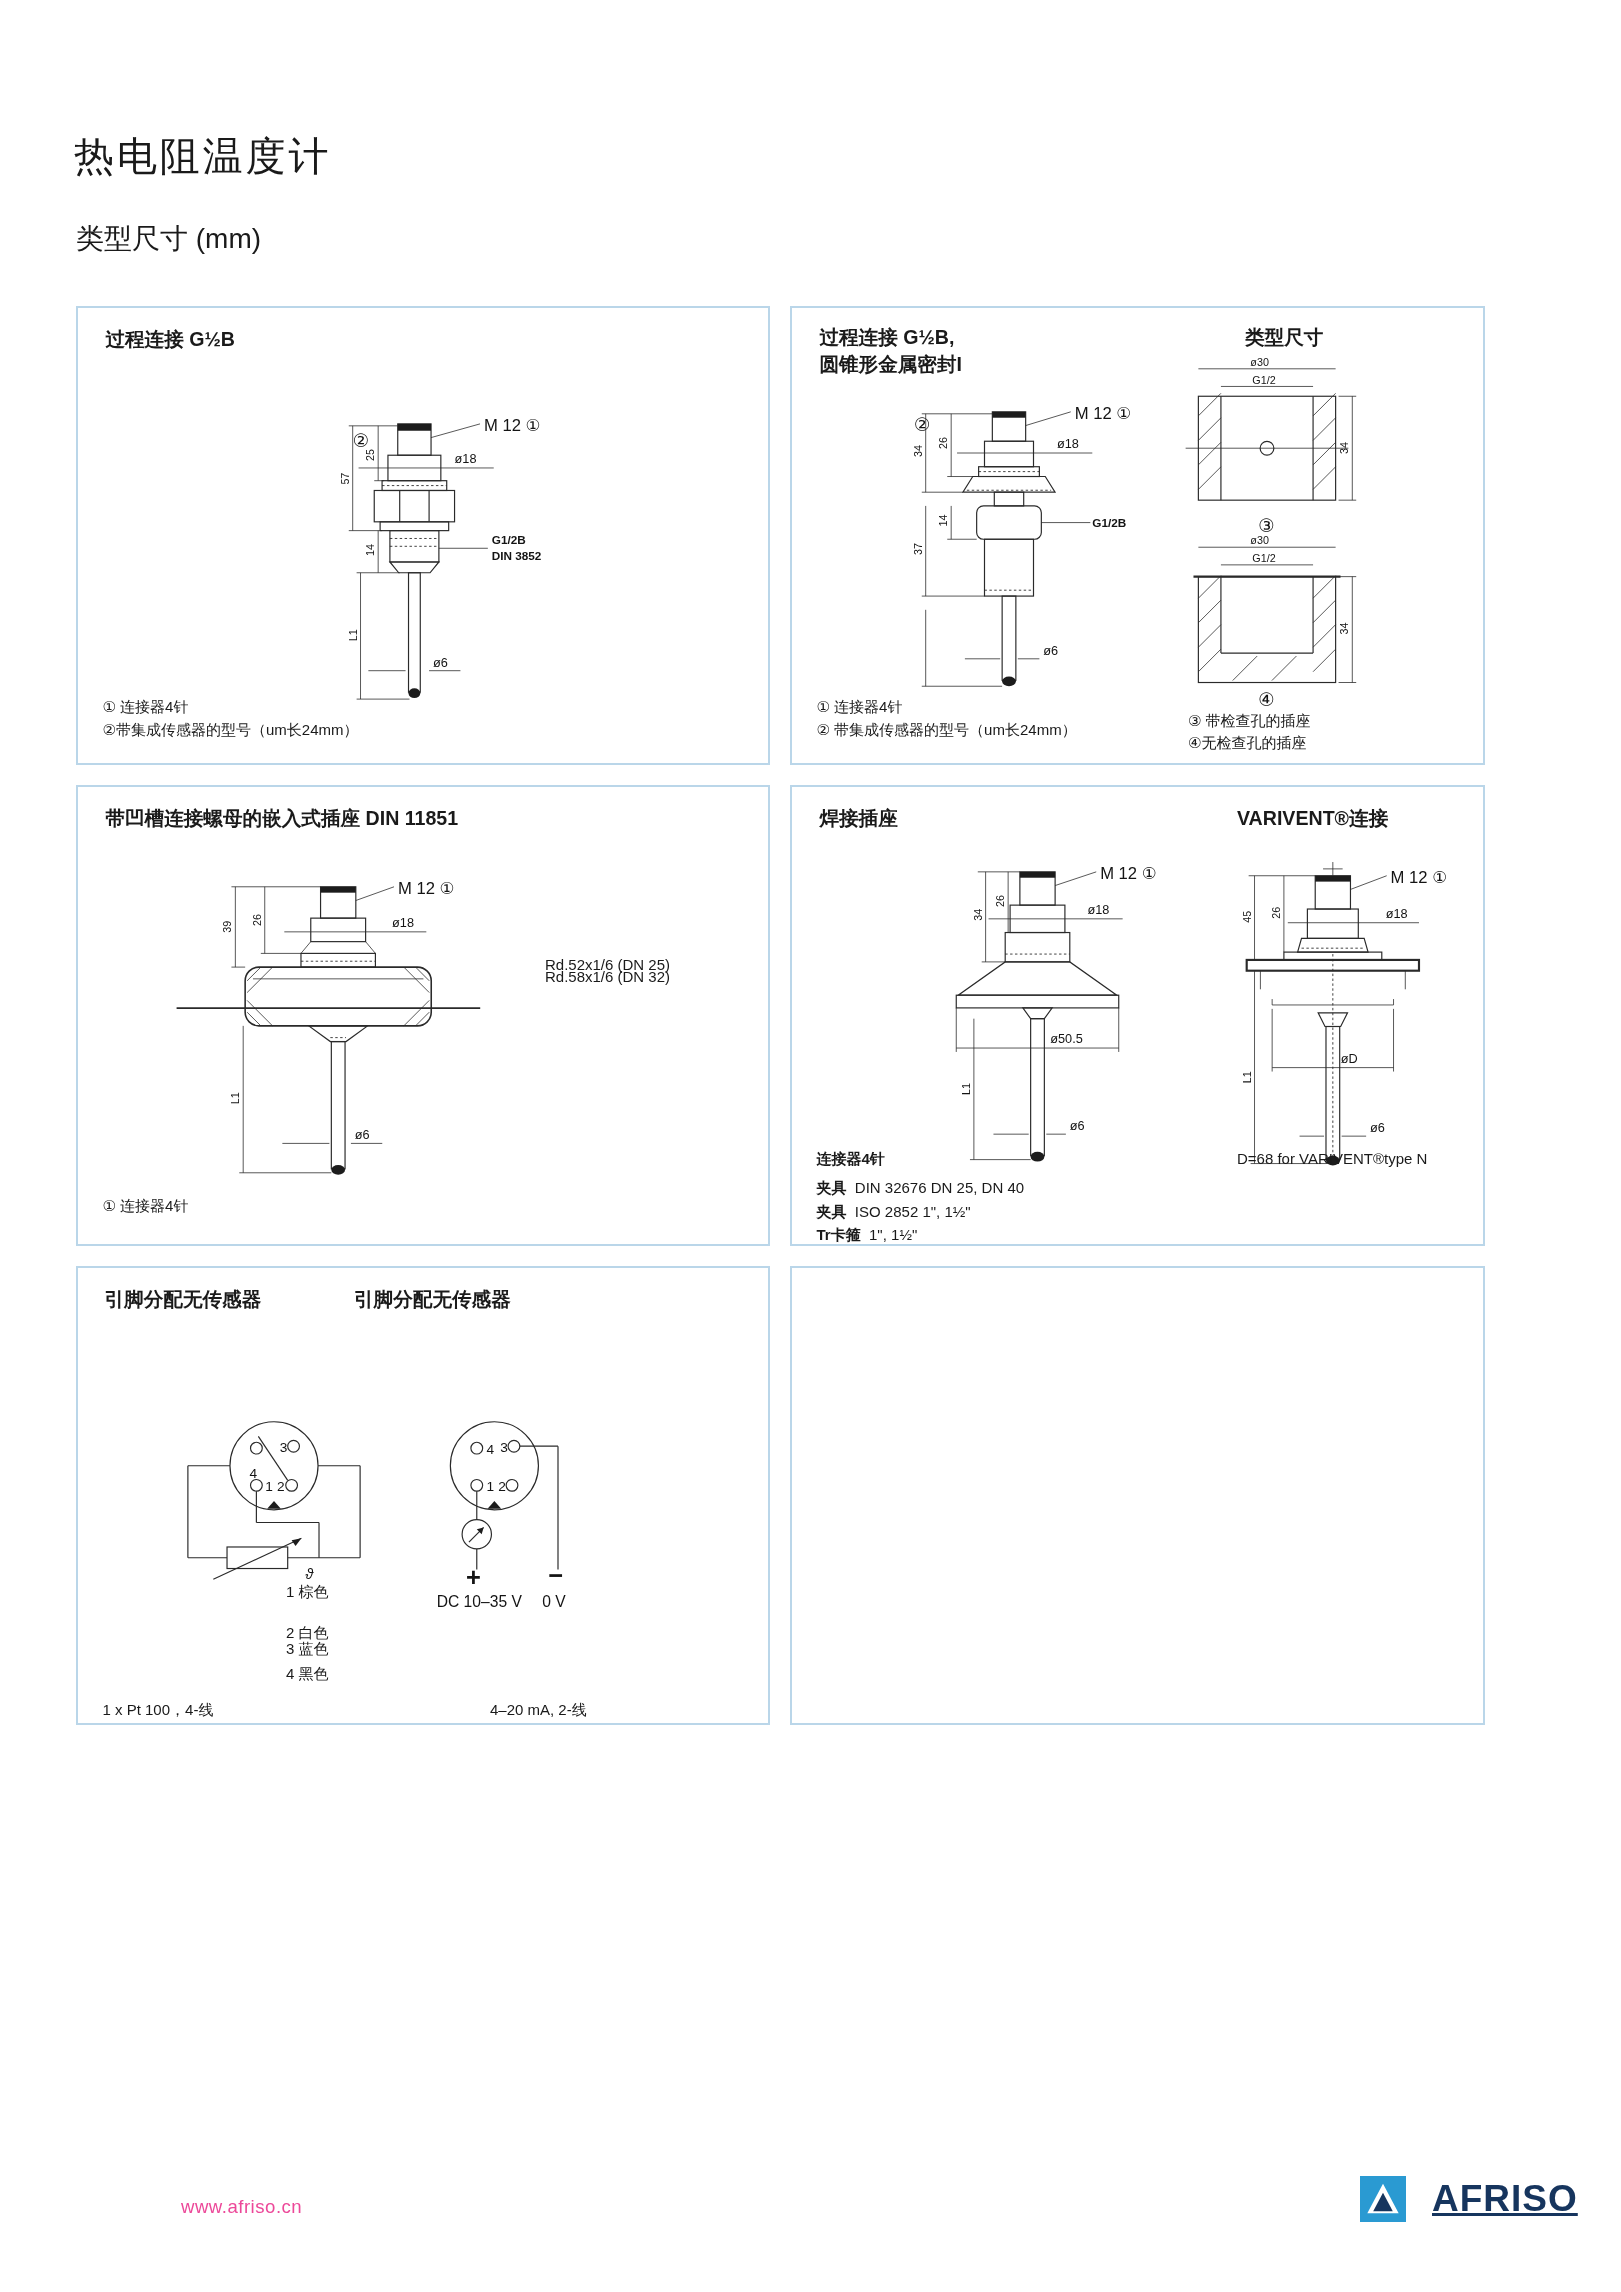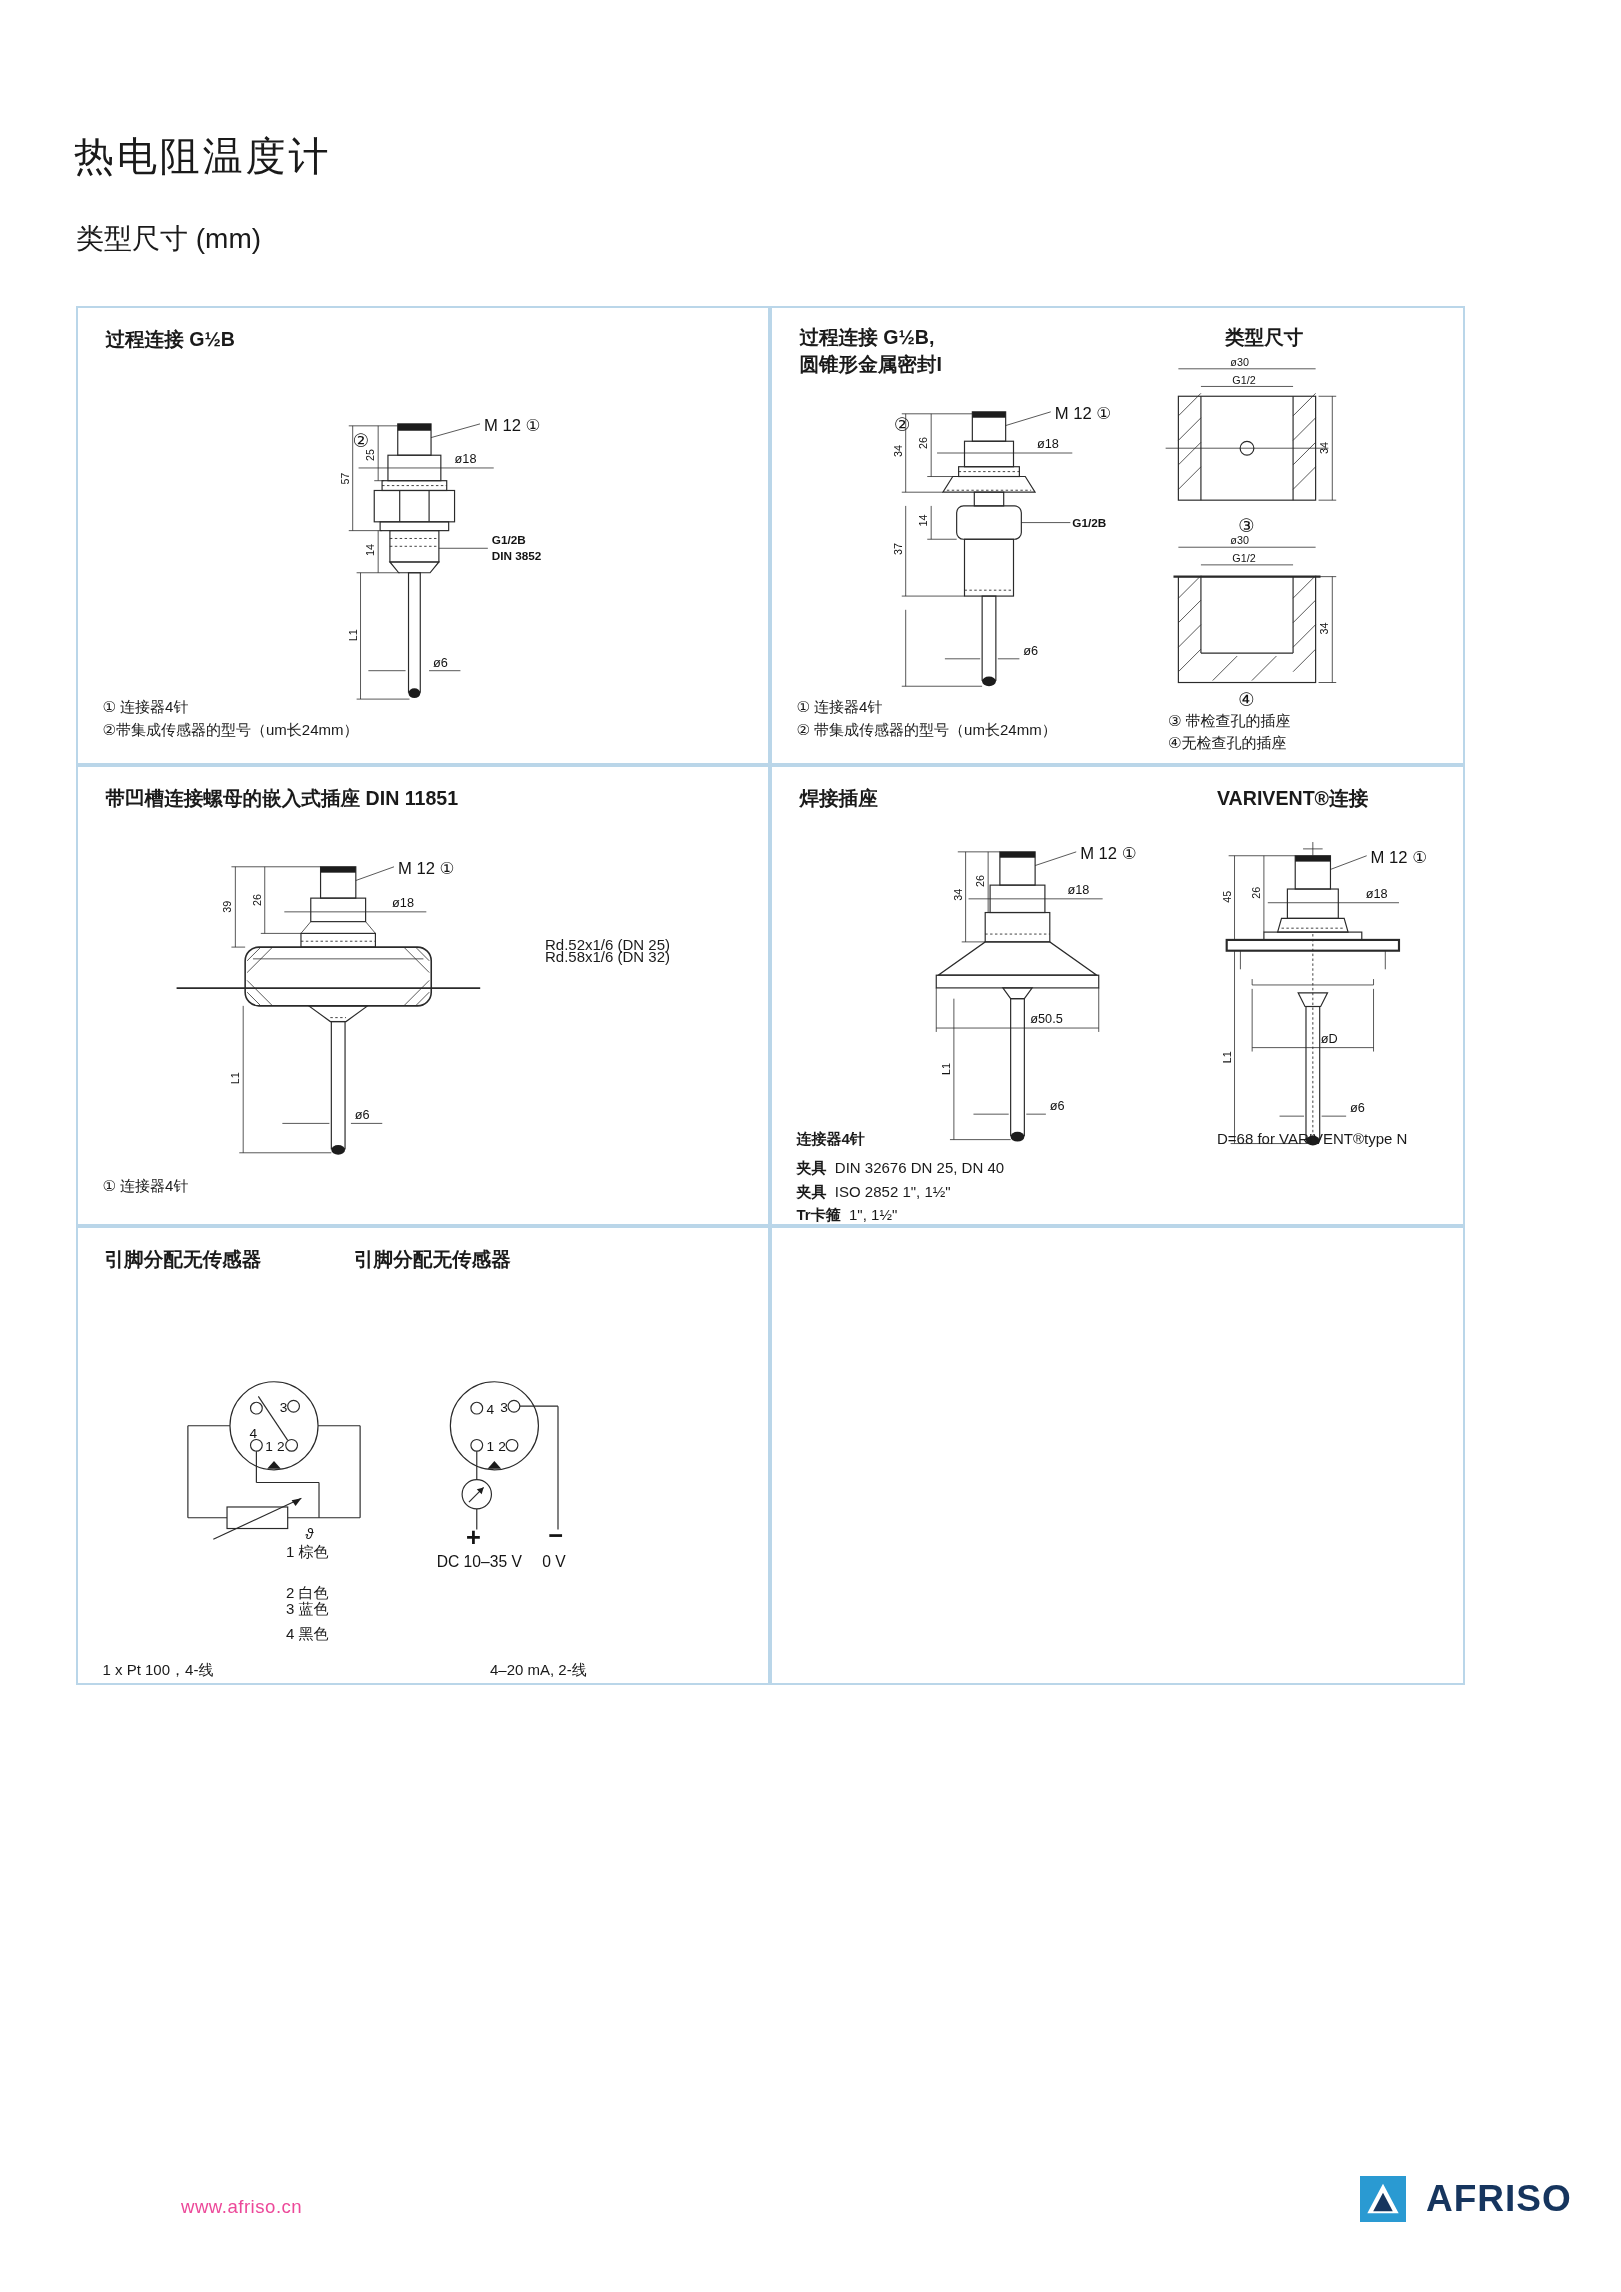--- a/index.html
+++ b/index.html
@@ -2,21 +2,21 @@
 <html><head>
 <meta charset="utf-8">
 <style>
   html,body{margin:0;padding:0;}
   body{position:relative;width:1621px;height:2293px;background:#fff;
        font-family:"Liberation Sans","DejaVu Sans",sans-serif;color:#1a1a1a;overflow:hidden;}
   .abs{position:absolute;white-space:nowrap;}
   .page-title{left:74px;top:129px;font-size:40px;letter-spacing:2.9px;}
   .page-subtitle{left:76px;top:220px;font-size:28px;}
   .grid{position:absolute;left:76px;top:306px;width:1202px;display:grid;
-        grid-template-columns:694px 695px;grid-template-rows:459px 461px 459px;gap:0;}
+        grid-template-columns:694px 695px;grid-template-rows:459px 461px 459px;gap:20px;}
   .cell{position:relative;border:2px solid #bad6e9;background:#fff;box-sizing:border-box;}
   .ph{position:absolute;font-size:19.6px;font-weight:bold;white-space:nowrap;}
   .note{position:absolute;font-size:15px;white-space:nowrap;}
   .b{font-weight:bold;}
   svg{position:absolute;overflow:visible;}
   svg line,svg rect,svg polygon,svg circle,svg ellipse,svg path{stroke:#2a2a2a;stroke-width:1.2;fill:none;}
   svg .thin{stroke-width:0.8;}
   svg .bold2{stroke-width:2.2;}
   svg .dash{stroke-dasharray:2.5 2.5;stroke-width:0.9;}
   svg .fill{fill:#1c1c1c;stroke:none;}
@@ -26,21 +26,21 @@
   .lab{font-size:13px;}
   .lab2{font-size:12px;font-weight:bold;}
   .m12{font-size:17px;}
   .circ{font-size:19px;}
   .pin{font-size:14px;}
   .sgn{font-size:26px;font-weight:bold;}
   .dc{font-size:16px;}
   .th{font-size:15px;font-style:italic;}
   .footer-url{left:181px;top:2196px;font-size:18.6px;color:#ec4899;letter-spacing:0.5px;}
   .logo{position:absolute;left:1360px;top:2176px;display:flex;align-items:center;}
-  .logo-word{font-size:37px;font-weight:bold;color:#16355e;letter-spacing:1px;margin-left:20px;}
+  .logo-word{font-size:37px;font-weight:bold;color:#16355e;letter-spacing:1px;margin-left:26px;text-decoration:underline;}
 </style>
 </head>
 <body>
 
 <div class="abs page-title">热电阻温度计</div>
 <div class="abs page-subtitle">类型尺寸 (mm)</div>
 
 <div class="grid">
 
   <section class="cell">

